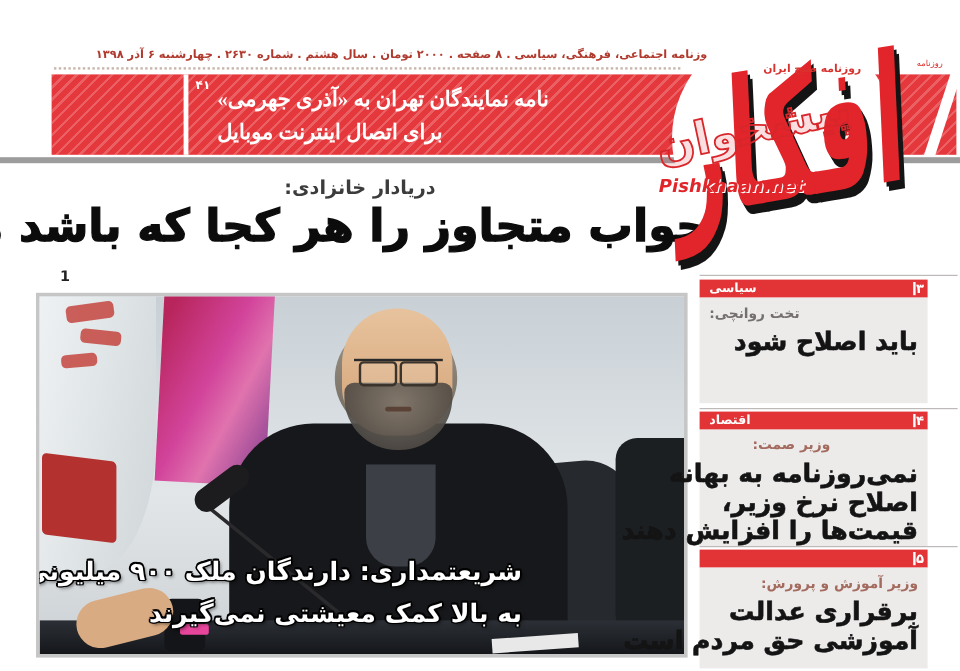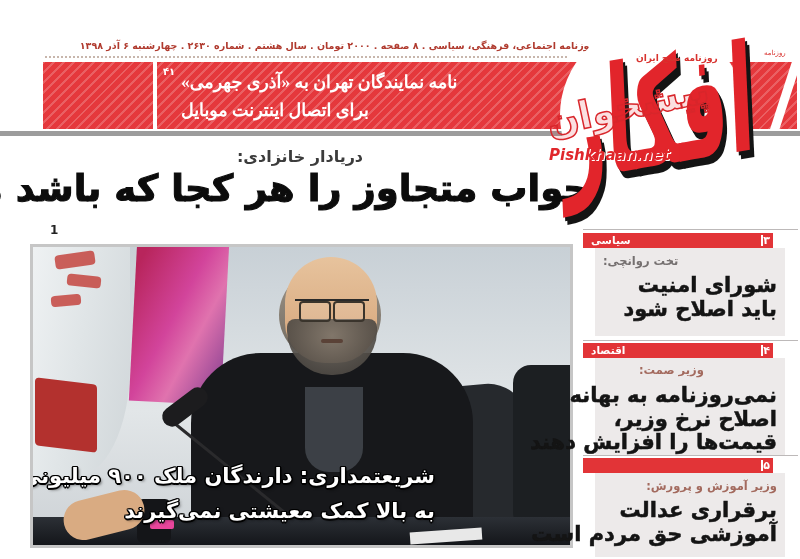--- a/index.html
+++ b/index.html
@@ -88,21 +88,21 @@
   
   .hairline{left:583px;width:215px;border-top:1px solid #bdb9b9;z-index:1;}
   .hl1{top:229px;} .hl2{top:340px;} .hl3{top:455px;}
   .side-item{left:583px;width:190px;z-index:2;}
   .s1{top:233px;height:103px;} .s2{top:343px;height:112px;} .s3{top:458px;height:99px;}
   .side-bar-red{position:absolute;left:0;top:0;width:100%;height:15px;background:#e23437;}
   .side-cat{position:absolute;left:8px;top:1px;font-size:10.5px;font-weight:bold;color:#fff;direction:rtl;}
   .side-num-box{position:absolute;right:3px;top:1px;display:flex;align-items:center;}
   .side-num-divider{display:inline-block;width:2px;height:11px;background:#fff;margin-left:5px;}
   .side-num{font-size:11px;font-weight:bold;color:#fff;}
-  .side-body{position:absolute;left:12px;top:15px;width:100%;bottom:0;background:#edeaea;}
+  .side-body{position:absolute;left:0;top:15px;width:100%;bottom:0;background:#edeaea;}
   .side-kicker{position:absolute;font-size:11.5px;font-weight:bold;direction:rtl;white-space:nowrap;}
   .k1{left:8px;top:6px;color:#757070;}
   .k2{left:44px;top:5px;color:#a36a5e;}
   .k3{right:8px;top:6px;color:#a36a5e;}
   .side-headline{position:absolute;right:8px;left:4px;top:26px;direction:rtl;text-align:right;}
   .side-headline div{font-size:21px;font-weight:bold;color:#141414;line-height:23.5px;white-space:nowrap;
                      -webkit-text-stroke:.5px #141414;}
 </style>
 </head>
 <body>
@@ -178,21 +178,20 @@
     <div class="side-bar-red">
       <span class="side-cat">سیاسی</span>
       <span class="side-num-box">
           <i class="side-num-divider"></i>
           <b class="side-num">۳</b>
         </span>
     </div>
     <div class="side-body">
       <div class="side-kicker k1">تخت روانچی:</div>
       <div class="side-headline">
-        <div>شورای امنیت</div>
         <div>باید اصلاح شود</div>
       </div>
     </div>
   </div>
 
   <div class="abs side-item s2">
     <div class="side-bar-red">
       <span class="side-cat">اقتصاد</span>
       <span class="side-num-box">
           <i class="side-num-divider"></i>

